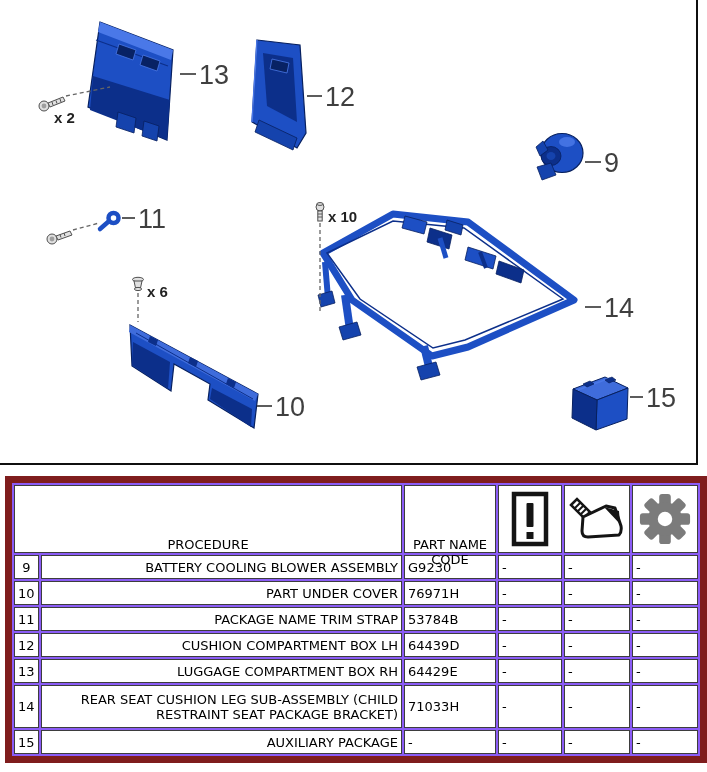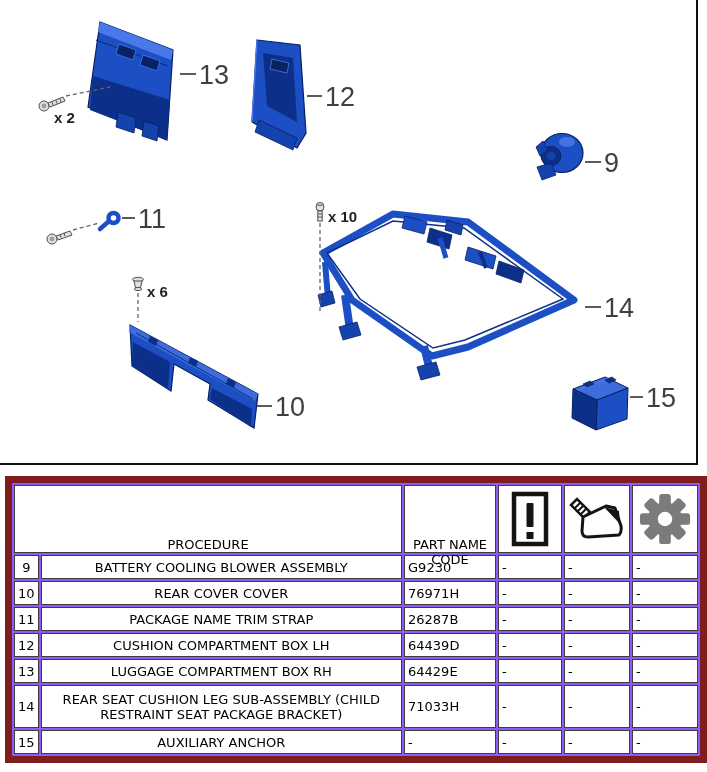--- a/index.html
+++ b/index.html
@@ -21,21 +21,21 @@
                font-size:13px;line-height:15px;padding:0 3px;overflow:visible;}
   .parts-table th{font-weight:normal;height:66px;}
   .th-proc{text-align:center;vertical-align:bottom;padding-bottom:5px;}
   .th-pnc{text-align:center;vertical-align:bottom;padding-bottom:0;margin-left:16px;}
   .pnc-head{position:relative;z-index:5;width:84px;margin:0 auto -15px auto;line-height:15px;text-align:center;}
   .th-icon{text-align:center;vertical-align:middle;}
   .th-icon svg{display:inline-block;vertical-align:middle;}
   .r td{height:22px;}
   .r14 td{height:41px;}
   .c-num{text-align:center;}
-  .c-proc{text-align:center;padding:1px 4px;}
+  .c-proc{text-align:right;padding:1px 4px;}
   .c-code,.c-dash{text-align:left;}
 </style>
 </head>
 <body>
 
 <div class="page">
 
   <div class="diagram-panel">
     <svg width="696" height="463" viewBox="0 0 696 463">
 
@@ -228,30 +228,30 @@
     <tr class="r">
       <td class="c-num">9</td>
       <td class="c-proc">BATTERY COOLING BLOWER ASSEMBLY</td>
       <td class="c-code">G9230</td>
       <td class="c-dash">-</td>
       <td class="c-dash">-</td>
       <td class="c-dash">-</td>
     </tr>
     <tr class="r">
       <td class="c-num">10</td>
-      <td class="c-proc">REAR COVER COVER</td>
+      <td class="c-proc">PART UNDER COVER</td>
       <td class="c-code">76971H</td>
       <td class="c-dash">-</td>
       <td class="c-dash">-</td>
       <td class="c-dash">-</td>
     </tr>
     <tr class="r">
       <td class="c-num">11</td>
       <td class="c-proc">PACKAGE NAME TRIM STRAP</td>
-      <td class="c-code">26287B</td>
+      <td class="c-code">53784B</td>
       <td class="c-dash">-</td>
       <td class="c-dash">-</td>
       <td class="c-dash">-</td>
     </tr>
     <tr class="r">
       <td class="c-num">12</td>
       <td class="c-proc">CUSHION COMPARTMENT BOX LH</td>
       <td class="c-code">64439D</td>
       <td class="c-dash">-</td>
       <td class="c-dash">-</td>
@@ -268,21 +268,21 @@
     <tr class="r r14">
       <td class="c-num">14</td>
       <td class="c-proc">REAR SEAT CUSHION LEG SUB-ASSEMBLY (CHILD RESTRAINT SEAT PACKAGE BRACKET)</td>
       <td class="c-code">71033H</td>
       <td class="c-dash">-</td>
       <td class="c-dash">-</td>
       <td class="c-dash">-</td>
     </tr>
     <tr class="r">
       <td class="c-num">15</td>
-      <td class="c-proc">AUXILIARY ANCHOR</td>
+      <td class="c-proc">AUXILIARY PACKAGE</td>
       <td class="c-code">-</td>
       <td class="c-dash">-</td>
       <td class="c-dash">-</td>
       <td class="c-dash">-</td>
     </tr>
   </tbody>
     </table>
 </div>
 
 </body></html>

